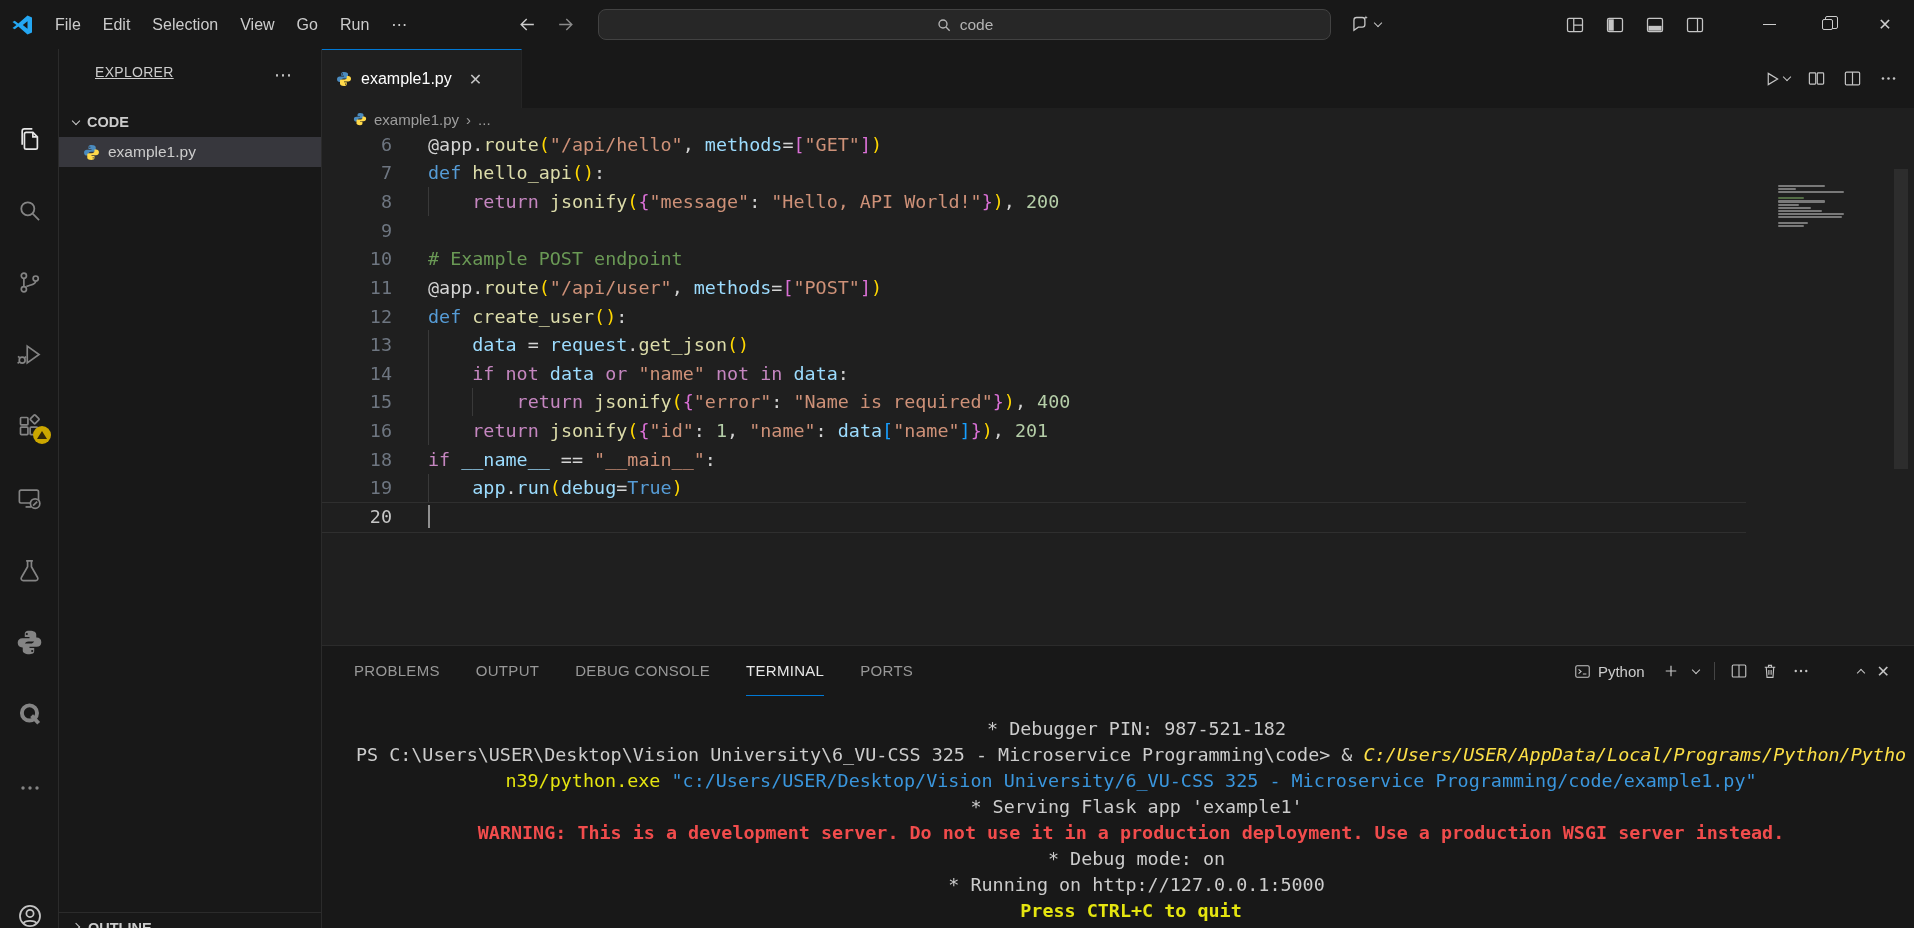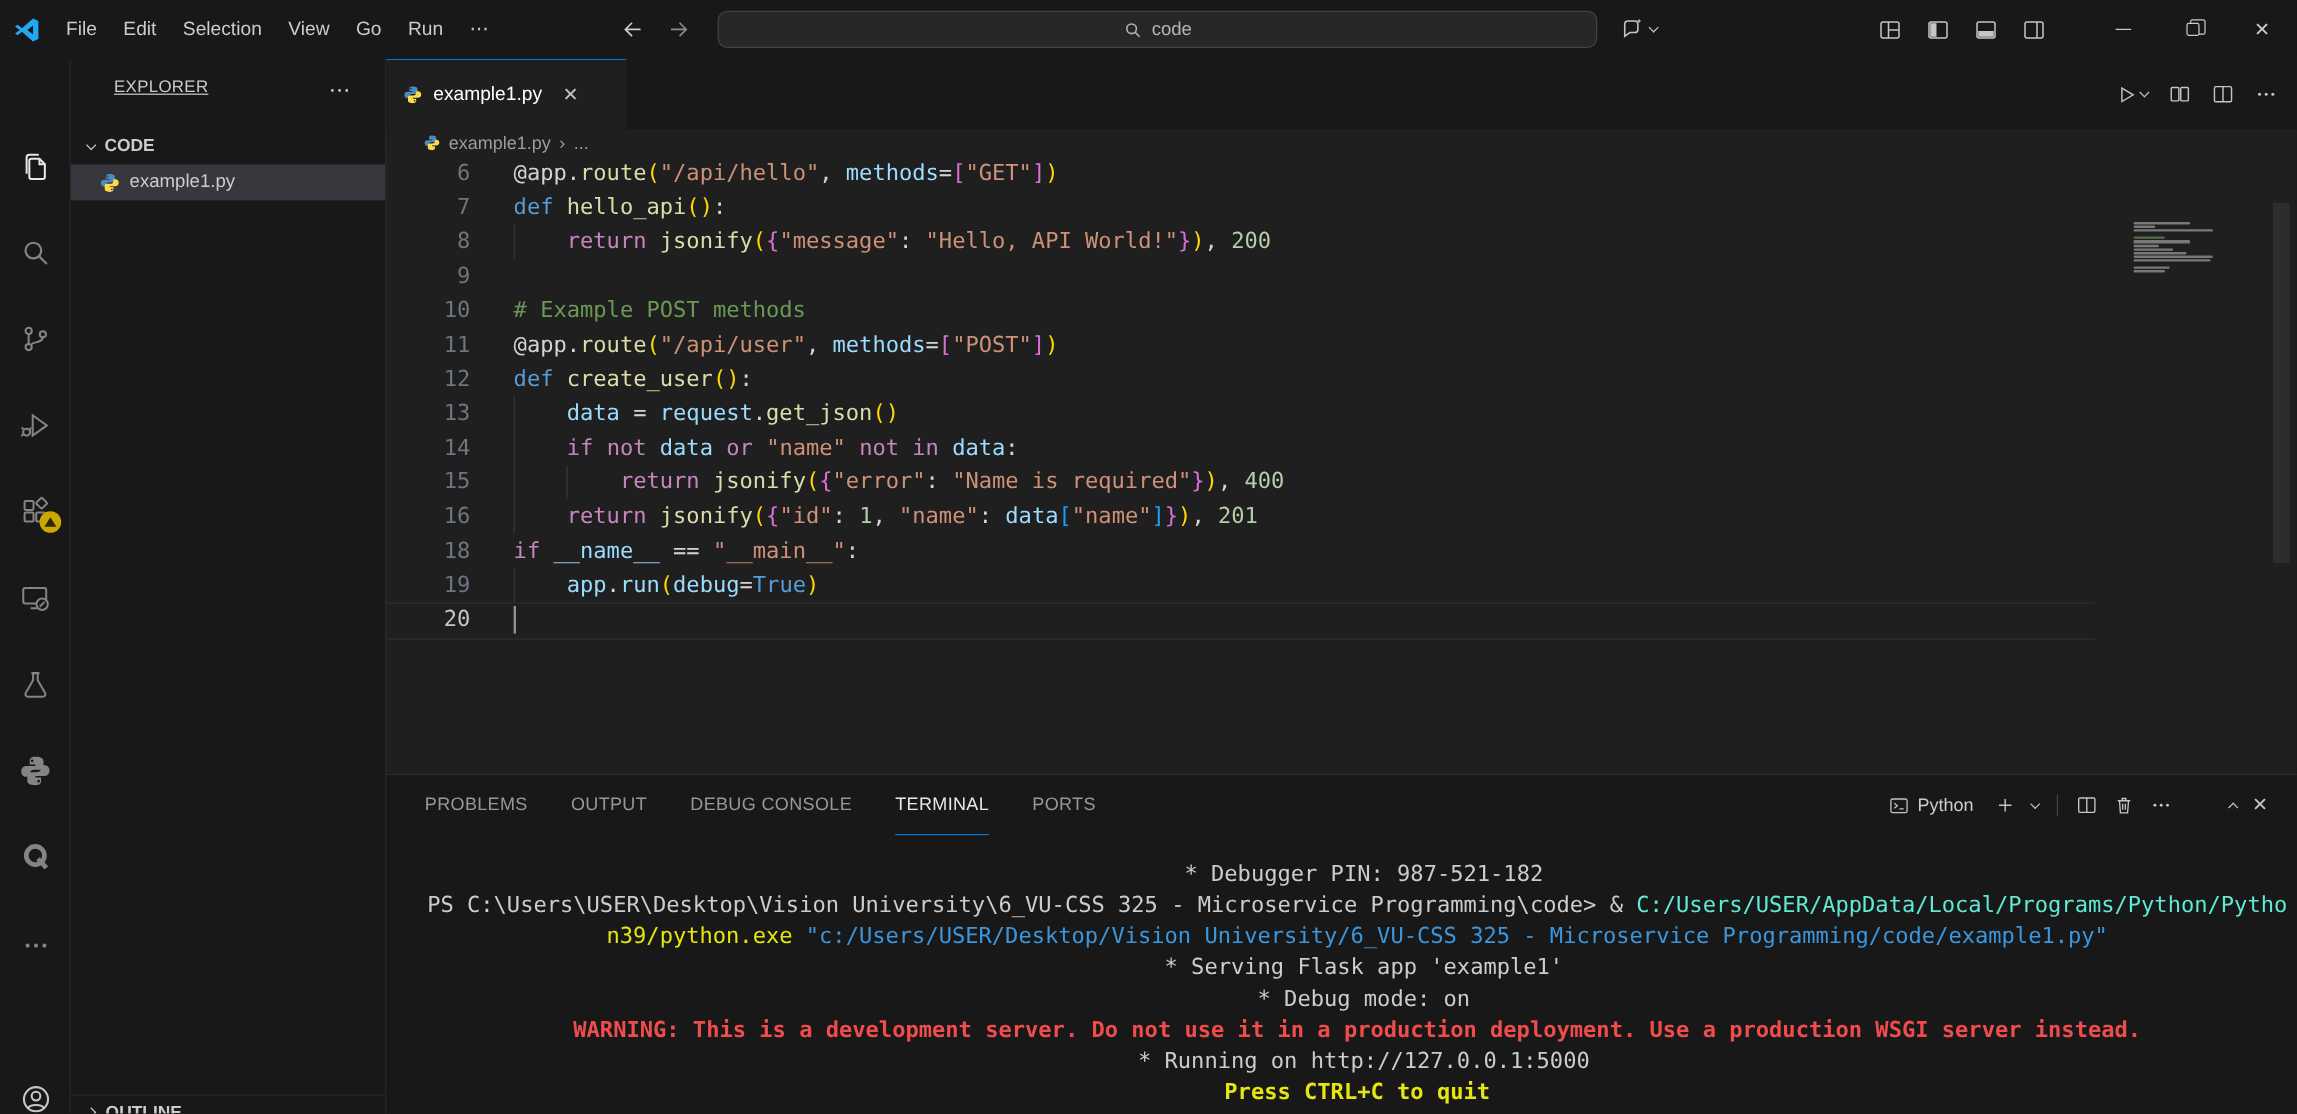--- a/index.html
+++ b/index.html
@@ -319,21 +319,21 @@
     <span>›</span>
     <span>...</span>
   </div>
 
   <div class="editor">
     <div id="code-lines">
         <div class="code-line"><span class="ln">6</span><span class="code-text"><span style="color: rgb(212, 212, 212);">@app.</span><span style="color: rgb(220, 220, 170);">route</span><span style="color: rgb(255, 215, 0);">(</span><span style="color: rgb(206, 145, 120);">"/api/hello"</span><span style="color: rgb(212, 212, 212);">, </span><span style="color: rgb(156, 220, 254);">methods</span><span style="color: rgb(212, 212, 212);">=</span><span style="color: rgb(218, 112, 214);">[</span><span style="color: rgb(206, 145, 120);">"GET"</span><span style="color: rgb(218, 112, 214);">]</span><span style="color: rgb(255, 215, 0);">)</span></span></div>
         <div class="code-line"><span class="ln">7</span><span class="code-text"><span style="color: rgb(86, 156, 214);">def </span><span style="color: rgb(220, 220, 170);">hello_api</span><span style="color: rgb(255, 215, 0);">()</span><span style="color: rgb(212, 212, 212);">:</span></span></div>
         <div class="code-line"><div class="guide" style="left: 106px;"></div><span class="ln">8</span><span class="code-text"><span style="color: rgb(212, 212, 212);">    </span><span style="color: rgb(197, 134, 192);">return </span><span style="color: rgb(220, 220, 170);">jsonify</span><span style="color: rgb(255, 215, 0);">(</span><span style="color: rgb(218, 112, 214);">{</span><span style="color: rgb(206, 145, 120);">"message"</span><span style="color: rgb(212, 212, 212);">: </span><span style="color: rgb(206, 145, 120);">"Hello, API World!"</span><span style="color: rgb(218, 112, 214);">}</span><span style="color: rgb(255, 215, 0);">)</span><span style="color: rgb(212, 212, 212);">, </span><span style="color: rgb(181, 206, 168);">200</span></span></div>
         <div class="code-line"><span class="ln">9</span><span class="code-text"></span></div>
-        <div class="code-line"><span class="ln">10</span><span class="code-text"><span style="color: rgb(106, 153, 85);"># Example POST methods</span></span></div>
+        <div class="code-line"><span class="ln">10</span><span class="code-text"><span style="color: rgb(106, 153, 85);"># Example POST endpoint</span></span></div>
         <div class="code-line"><span class="ln">11</span><span class="code-text"><span style="color: rgb(212, 212, 212);">@app.</span><span style="color: rgb(220, 220, 170);">route</span><span style="color: rgb(255, 215, 0);">(</span><span style="color: rgb(206, 145, 120);">"/api/user"</span><span style="color: rgb(212, 212, 212);">, </span><span style="color: rgb(156, 220, 254);">methods</span><span style="color: rgb(212, 212, 212);">=</span><span style="color: rgb(218, 112, 214);">[</span><span style="color: rgb(206, 145, 120);">"POST"</span><span style="color: rgb(218, 112, 214);">]</span><span style="color: rgb(255, 215, 0);">)</span></span></div>
         <div class="code-line"><span class="ln">12</span><span class="code-text"><span style="color: rgb(86, 156, 214);">def </span><span style="color: rgb(220, 220, 170);">create_user</span><span style="color: rgb(255, 215, 0);">()</span><span style="color: rgb(212, 212, 212);">:</span></span></div>
         <div class="code-line"><div class="guide" style="left: 106px;"></div><span class="ln">13</span><span class="code-text"><span style="color: rgb(212, 212, 212);">    </span><span style="color: rgb(156, 220, 254);">data</span><span style="color: rgb(212, 212, 212);"> = </span><span style="color: rgb(156, 220, 254);">request</span><span style="color: rgb(212, 212, 212);">.</span><span style="color: rgb(220, 220, 170);">get_json</span><span style="color: rgb(255, 215, 0);">()</span></span></div>
         <div class="code-line"><div class="guide" style="left: 106px;"></div><span class="ln">14</span><span class="code-text"><span style="color: rgb(212, 212, 212);">    </span><span style="color: rgb(197, 134, 192);">if</span><span style="color: rgb(212, 212, 212);"> </span><span style="color: rgb(197, 134, 192);">not</span><span style="color: rgb(212, 212, 212);"> </span><span style="color: rgb(156, 220, 254);">data</span><span style="color: rgb(212, 212, 212);"> </span><span style="color: rgb(197, 134, 192);">or</span><span style="color: rgb(212, 212, 212);"> </span><span style="color: rgb(206, 145, 120);">"name"</span><span style="color: rgb(212, 212, 212);"> </span><span style="color: rgb(197, 134, 192);">not</span><span style="color: rgb(212, 212, 212);"> </span><span style="color: rgb(197, 134, 192);">in</span><span style="color: rgb(212, 212, 212);"> </span><span style="color: rgb(156, 220, 254);">data</span><span style="color: rgb(212, 212, 212);">:</span></span></div>
         <div class="code-line"><div class="guide" style="left: 106px;"></div><div class="guide" style="left: 150.24px;"></div><span class="ln">15</span><span class="code-text"><span style="color: rgb(212, 212, 212);">        </span><span style="color: rgb(197, 134, 192);">return </span><span style="color: rgb(220, 220, 170);">jsonify</span><span style="color: rgb(255, 215, 0);">(</span><span style="color: rgb(218, 112, 214);">{</span><span style="color: rgb(206, 145, 120);">"error"</span><span style="color: rgb(212, 212, 212);">: </span><span style="color: rgb(206, 145, 120);">"Name is required"</span><span style="color: rgb(218, 112, 214);">}</span><span style="color: rgb(255, 215, 0);">)</span><span style="color: rgb(212, 212, 212);">, </span><span style="color: rgb(181, 206, 168);">400</span></span></div>
         <div class="code-line"><div class="guide" style="left: 106px;"></div><span class="ln">16</span><span class="code-text"><span style="color: rgb(212, 212, 212);">    </span><span style="color: rgb(197, 134, 192);">return </span><span style="color: rgb(220, 220, 170);">jsonify</span><span style="color: rgb(255, 215, 0);">(</span><span style="color: rgb(218, 112, 214);">{</span><span style="color: rgb(206, 145, 120);">"id"</span><span style="color: rgb(212, 212, 212);">: </span><span style="color: rgb(181, 206, 168);">1</span><span style="color: rgb(212, 212, 212);">, </span><span style="color: rgb(206, 145, 120);">"name"</span><span style="color: rgb(212, 212, 212);">: </span><span style="color: rgb(156, 220, 254);">data</span><span style="color: rgb(23, 159, 255);">[</span><span style="color: rgb(206, 145, 120);">"name"</span><span style="color: rgb(23, 159, 255);">]</span><span style="color: rgb(218, 112, 214);">}</span><span style="color: rgb(255, 215, 0);">)</span><span style="color: rgb(212, 212, 212);">, </span><span style="color: rgb(181, 206, 168);">201</span></span></div>
         <div class="code-line"><span class="ln">18</span><span class="code-text"><span style="color: rgb(197, 134, 192);">if </span><span style="color: rgb(156, 220, 254);">__name__</span><span style="color: rgb(212, 212, 212);"> == </span><span style="color: rgb(206, 145, 120);">"__main__"</span><span style="color: rgb(212, 212, 212);">:</span></span></div>
         <div class="code-line"><div class="guide" style="left: 106px;"></div><span class="ln">19</span><span class="code-text"><span style="color: rgb(212, 212, 212);">    </span><span style="color: rgb(156, 220, 254);">app</span><span style="color: rgb(212, 212, 212);">.</span><span style="color: rgb(156, 220, 254);">run</span><span style="color: rgb(255, 215, 0);">(</span><span style="color: rgb(156, 220, 254);">debug</span><span style="color: rgb(212, 212, 212);">=</span><span style="color: rgb(86, 156, 214);">True</span><span style="color: rgb(255, 215, 0);">)</span></span></div>
         <div class="code-line active"><span class="ln">20</span><span class="code-text"></span><div class="cursor"></div></div>
       </div>
@@ -399,22 +399,22 @@
               <circle cx="19" cy="12" r="1.6"></circle>
             </svg>
         </span>
         <span class="pa-gap"></span>
         <span class="cv cv-up"></span>
         <span style="font-size:16px">✕</span>
       </div>
     </div>
     <div class="terminal" id="terminal">
         <div class="t-line"><span style="color: rgb(204, 204, 204);"> * Debugger PIN: 987-521-182</span></div>
-        <div class="t-line"><span style="color: rgb(204, 204, 204);">PS C:\Users\USER\Desktop\Vision University\6_VU-CSS 325 - Microservice Programming\code&gt; &amp; </span><span style="color: #5eead4;">C:/Users/USER/AppData/Local/Programs/Python/Pytho</span></div>
+        <div class="t-line"><span style="color: rgb(204, 204, 204);">PS C:\Users\USER\Desktop\Vision University\6_VU-CSS 325 - Microservice Programming\code&gt; &amp; </span><span style="color: #fde047; font-style: italic;">C:/Users/USER/AppData/Local/Programs/Python/Pytho</span></div>
         <div class="t-line"><span style="color: rgb(229, 229, 16);">n39/python.exe</span><span style="color: rgb(204, 204, 204);"> </span><span style="color: rgb(58, 150, 221);">"c:/Users/USER/Desktop/Vision University/6_VU-CSS 325 - Microservice Programming/code/example1.py"</span></div>
         <div class="t-line"><span style="color: rgb(204, 204, 204);"> * Serving Flask app 'example1'</span></div>
+        <div class="t-line"><span style="color: rgb(241, 76, 76); font-weight: bold;">WARNING: This is a development server. Do not use it in a production deployment. Use a production WSGI server instead.</span></div>
         <div class="t-line"><span style="color: rgb(204, 204, 204);"> * Debug mode: on</span></div>
-        <div class="t-line"><span style="color: rgb(241, 76, 76); font-weight: bold;">WARNING: This is a development server. Do not use it in a production deployment. Use a production WSGI server instead.</span></div>
         <div class="t-line"><span style="color: rgb(204, 204, 204);"> * Running on http://127.0.0.1:5000</span></div>
         <div class="t-line"><span style="color: rgb(229, 229, 16); font-weight: bold;">Press CTRL+C to quit</span></div>
       </div>
   </div>
 </div>
 
 </body></html>

